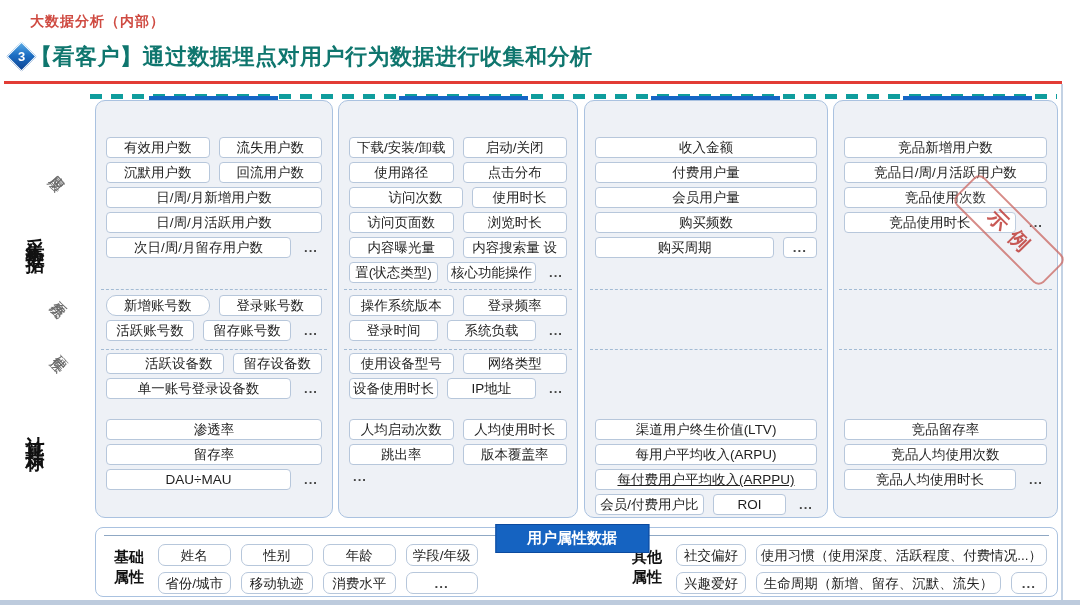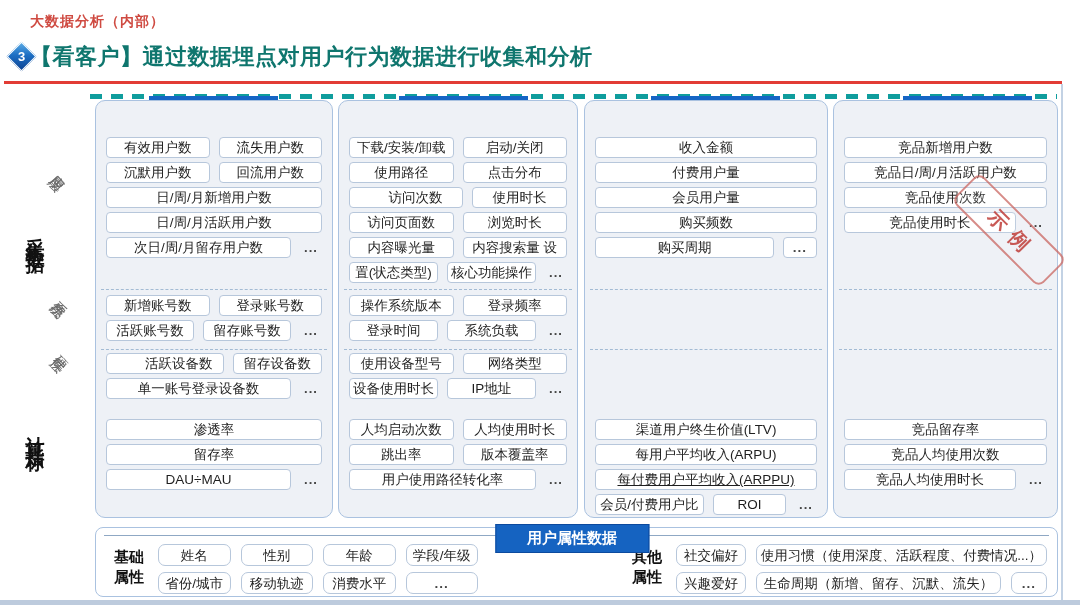--- a/index.html
+++ b/index.html
@@ -102,21 +102,21 @@
           <div class="box" style="flex: 1 1 0%;">日/周/月活跃用户数</div>
         </div>
         <div class="row">
           <div class="box" style="flex: 5 1 0%;">次日/周/月留存用户数</div>
           <div class="dots">...</div>
         </div>
       </div>
     <div class="divider d1"></div>
     <div class="sec sec-sys">
         <div class="row">
-          <div class="box" style="flex: 1 1 0%;">新增账号数</div>
+          <div class="box" style="flex: 1 1 0%; border-radius: 10px;">新增账号数</div>
           <div class="box" style="flex: 1 1 0%;">登录账号数</div>
         </div>
         <div class="row">
           <div class="box" style="flex: 1 1 0%;">活跃账号数</div>
           <div class="box" style="flex: 1 1 0%;">留存账号数</div>
           <div class="dots">...</div>
         </div>
       </div>
     <div class="divider d2"></div>
     <div class="sec sec-hw">
@@ -197,21 +197,20 @@
     <div class="sec sec-calc">
         <div class="row">
           <div class="box" style="flex: 1 1 0%;">人均启动次数</div>
           <div class="box" style="flex: 1 1 0%;">人均使用时长</div>
         </div>
         <div class="row">
           <div class="box" style="flex: 1 1 0%;">跳出率</div>
           <div class="box" style="flex: 1 1 0%;">版本覆盖率</div>
         </div>
         <div class="row">
-          <div class="box" style="flex: 5 1 0%;">用户使用路径转化率</div>
           <div class="dots">...</div>
         </div>
       </div>
   </div>
   <div class="panel" style="left:584px;width:244px">
     <div class="sec sec-app">
         <div class="row">
           <div class="box" style="flex: 1 1 0%;">收入金额</div>
         </div>
         <div class="row">

